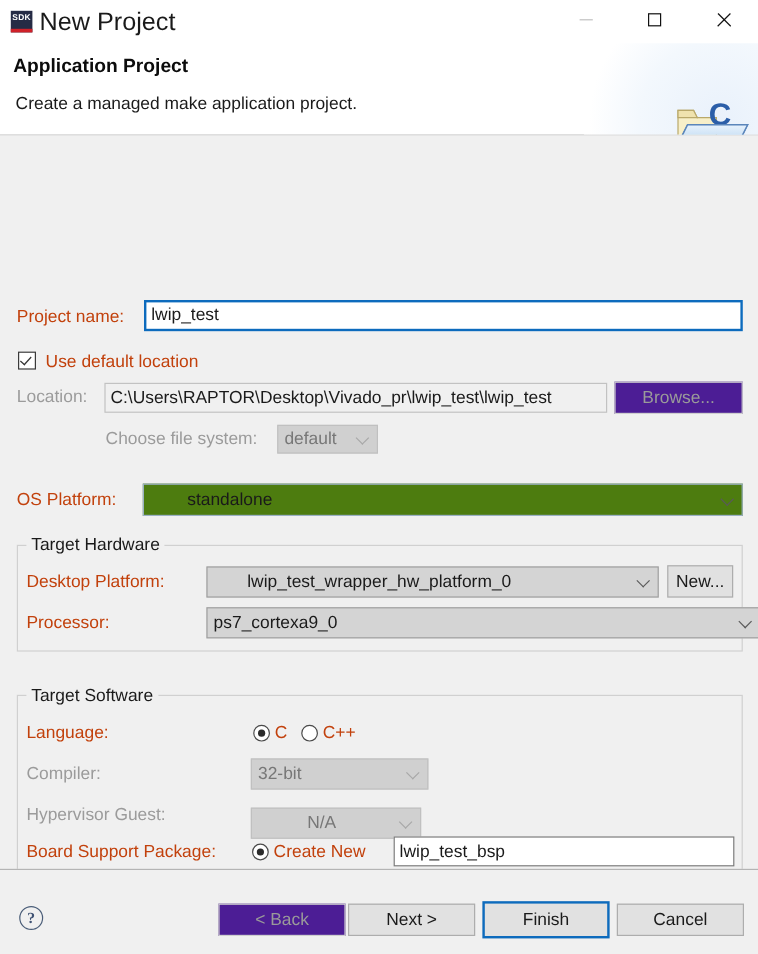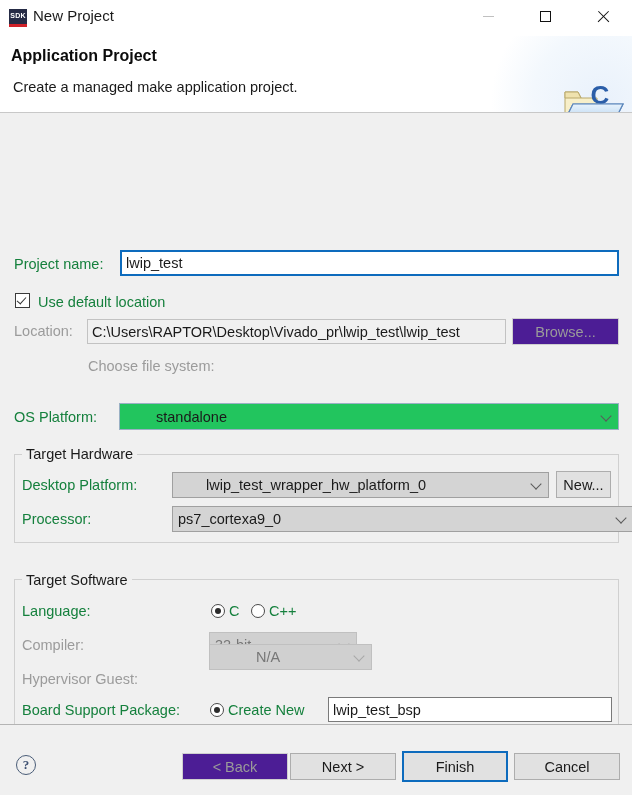--- a/index.html
+++ b/index.html
@@ -31,21 +31,21 @@
     border-bottom: 3px solid #cf2129;
     color: #ffffff;
     font-size: 7px; font-weight: bold;
     letter-spacing: .3px;
     display: flex; align-items: center; justify-content: center;
     line-height: 1;
     padding-bottom: 2px;
   }
   .title-text {
     position: absolute; left: 33px; top: 7px;
-    font-size: 15px; color: #1a1a1a;
+    font-size: 21px; color: #1a1a1a;
   }
   .win-btn {
     position: absolute; top: 0; width: 46px; height: 32px;
     display: flex; align-items: center; justify-content: center;
     background: transparent;
   }
   .win-min { left: 465px; }
   .win-max { left: 522px; }
   .win-close { left: 580px; }
   .glyph-min {
@@ -92,21 +92,21 @@
 
   
   .content {
     position: absolute; left: 0; top: 113px;
     width: 632px; height: 611px;
     background: #f0f0f0;
   }
 
   .lbl {
     position: absolute;
-    font-size: 14.5px; color: #15803d;
+    font-size: 14.5px; color: #c2410c;
     white-space: nowrap;
   }
   .lbl.dis { color: #9b9b9b; }
 
   
   .tinput {
     position: absolute;
     background: #ffffff;
     border: 1px solid #7a7a7a;
     font-family: "Liberation Sans", sans-serif;
@@ -125,21 +125,21 @@
   
   .combo {
     position: absolute;
     display: flex; align-items: center;
     font-size: 14.5px;
     padding-left: 5px;
     color: #1a1a1a;
     border: 1px solid #9a9a9a;
     background: #d4d4d4;
   }
-  .combo.blue { background: #22c55e; border-color: #9ab0c4; padding-left: 36px; }
+  .combo.blue { background: #4d7c0f; border-color: #9ab0c4; padding-left: 36px; }
   .combo.grey { background: #d0d0d0; border-color: #c0c0c0; color: #777777; }
   .combo.hw   { background: #d4d4d4; border-color: #a0a0a0; }
   .chev {
     position: absolute; right: 8px; top: 50%;
     width: 8px; height: 8px;
     margin-top: -5px;
     border-right: 1.4px solid #5a5a5a;
     border-bottom: 1.4px solid #5a5a5a;
     transform: rotate(45deg);
   }
@@ -283,20 +283,24 @@
     <div class="cbox" style="left:15px; top:180px;">
       <span class="tick"></span>
     </div>
     <div class="lbl" style="left:38px; top:181px;">Use default location</div>
 
     <div class="lbl dis" style="left:14px; top:210px;">Location:</div>
     <input class="tinput ro" style="left: 87px; top: 206px; width: 419px; height: 25px;" readonly="" value="C:\Users\RAPTOR\Desktop\Vivado_pr\lwip_test\lwip_test">
     <div class="btn dis" style="left:512px; top:205px; width:107px; height:27px;">Browse...</div>
 
     <div class="lbl dis" style="left:88px; top:245px;">Choose file system:</div>
+    <div class="combo grey" style="left:231px; top:241px; width:84px; height:24px;">
+      <span>default</span>
+      <span class="chev dim"></span>
+    </div>
 
     <div class="lbl" style="left:14px; top:296px;">OS Platform:</div>
     <div class="combo blue" style="left:119px; top:290px; width:500px; height:27px;">
       <span>standalone</span>
       <span class="chev"></span>
     </div>
 
     <div class="group" style="left:14px; top:341px; width:605px; height:89px;"></div>
     <div class="group-title" style="left:22px; top:333px;">Target Hardware</div>
 
@@ -322,21 +326,21 @@
     <div class="radio" style="left:251px; top:491px;"></div>
     <div class="lbl" style="left:269px; top:490px;">C++</div>
 
     <div class="lbl dis" style="left:22px; top:524px;">Compiler:</div>
     <div class="combo grey" style="left:209px; top:519px; width:148px; height:26px;">
       <span>32-bit</span>
       <span class="chev dim"></span>
     </div>
 
     <div class="lbl dis" style="left:22px; top:558px;">Hypervisor Guest:</div>
-    <div class="combo grey" style="left:209px; top:531px; width:163px; height:26px;padding-left:46px;">
+    <div class="combo grey" style="left:209px; top:560px; width:142px; height:26px;padding-left:46px;">
       <span>N/A</span>
       <span class="chev dim"></span>
     </div>
 
     <div class="lbl" style="left:22px; top:589px;">Board Support Package:</div>
     <div class="radio on" style="left:210px; top:590px;"></div>
     <div class="lbl" style="left:228px; top:589px;">Create New</div>
     <input class="tinput" style="left: 328px; top: 584px; width: 284px; height: 25px;" value="lwip_test_bsp">
 
     <div class="radio dis" style="left:210px; top:626px;"></div>

